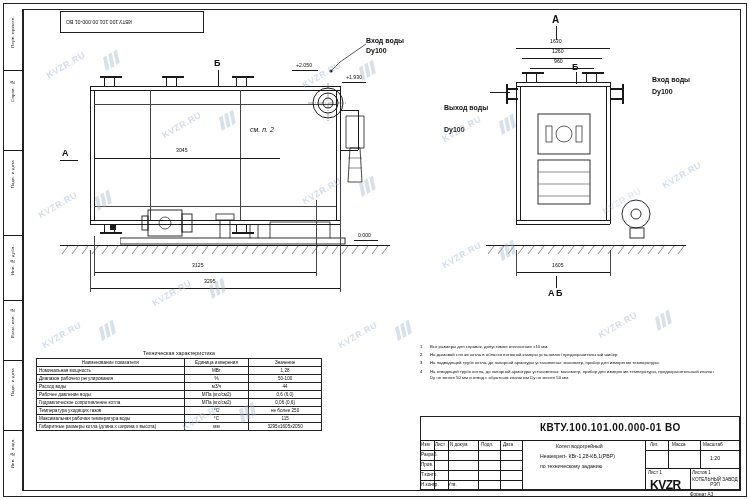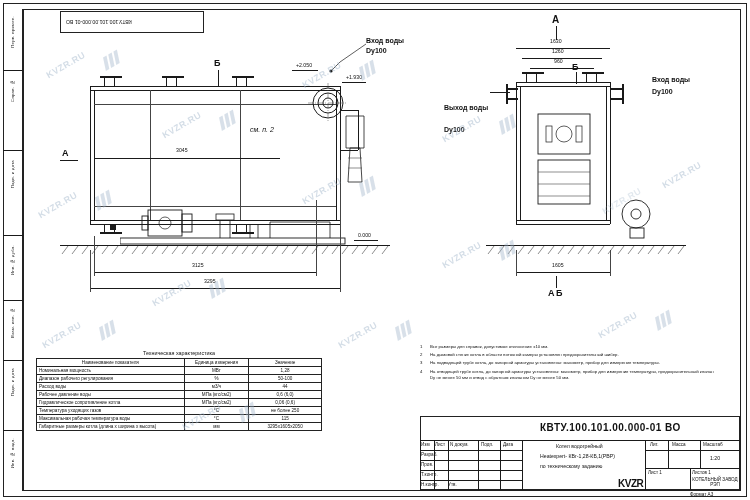--- a/index.html
+++ b/index.html
@@ -396,21 +396,21 @@
   <div class="ln v" style="left:668px;top:440px;height:28px;"></div>
   <div class="ln v" style="left:700px;top:440px;height:28px;"></div>
   <div class="ln v" style="left:690px;top:468px;height:22px;"></div>
   <div class="lbl tiny2" style="left:650px;top:442px;">Лит.</div>
   <div class="lbl tiny2" style="left:672px;top:442px;">Масса</div>
   <div class="lbl tiny2" style="left:703px;top:442px;">Масштаб</div>
   <div class="lbl tiny" style="left:710px;top:455px;">1:20</div>
   <div class="lbl tiny2" style="left:648px;top:470px;">Лист 1</div>
   <div class="lbl tiny2" style="left:692px;top:470px;">Листов 1</div>
 
-  <div class="kvzr" style="left:618px;top:478px;font-size:10px;">KVZR</div>
+  <div class="kvzr" style="left:650px;top:478px;font-size:12px;">KVZR</div>
   <div class="lbl tiny2" style="left:692px;top:477px;width:46px;white-space:normal;line-height:1.15;text-align:center;">КОТЕЛЬНЫЙ ЗАВОД РЭП</div>
 
   <div class="lbl tiny2" style="left:690px;top:492px;">Формат  А3</div>
 
   <div class="wm" style="left:44px;top:60px;transform:rotate(-30deg);">KVZR.RU</div>
   <div class="wmbar" style="left:104px;top:52px;transform:rotate(-30deg);"><i></i><i></i><i></i></div>
   <div class="wm" style="left:160px;top:120px;transform:rotate(-30deg);">KVZR.RU</div>
   <div class="wmbar" style="left:220px;top:112px;transform:rotate(-30deg);"><i></i><i></i><i></i></div>
   <div class="wm" style="left:36px;top:200px;transform:rotate(-30deg);">KVZR.RU</div>
   <div class="wmbar" style="left:96px;top:192px;transform:rotate(-30deg);"><i></i><i></i><i></i></div>

